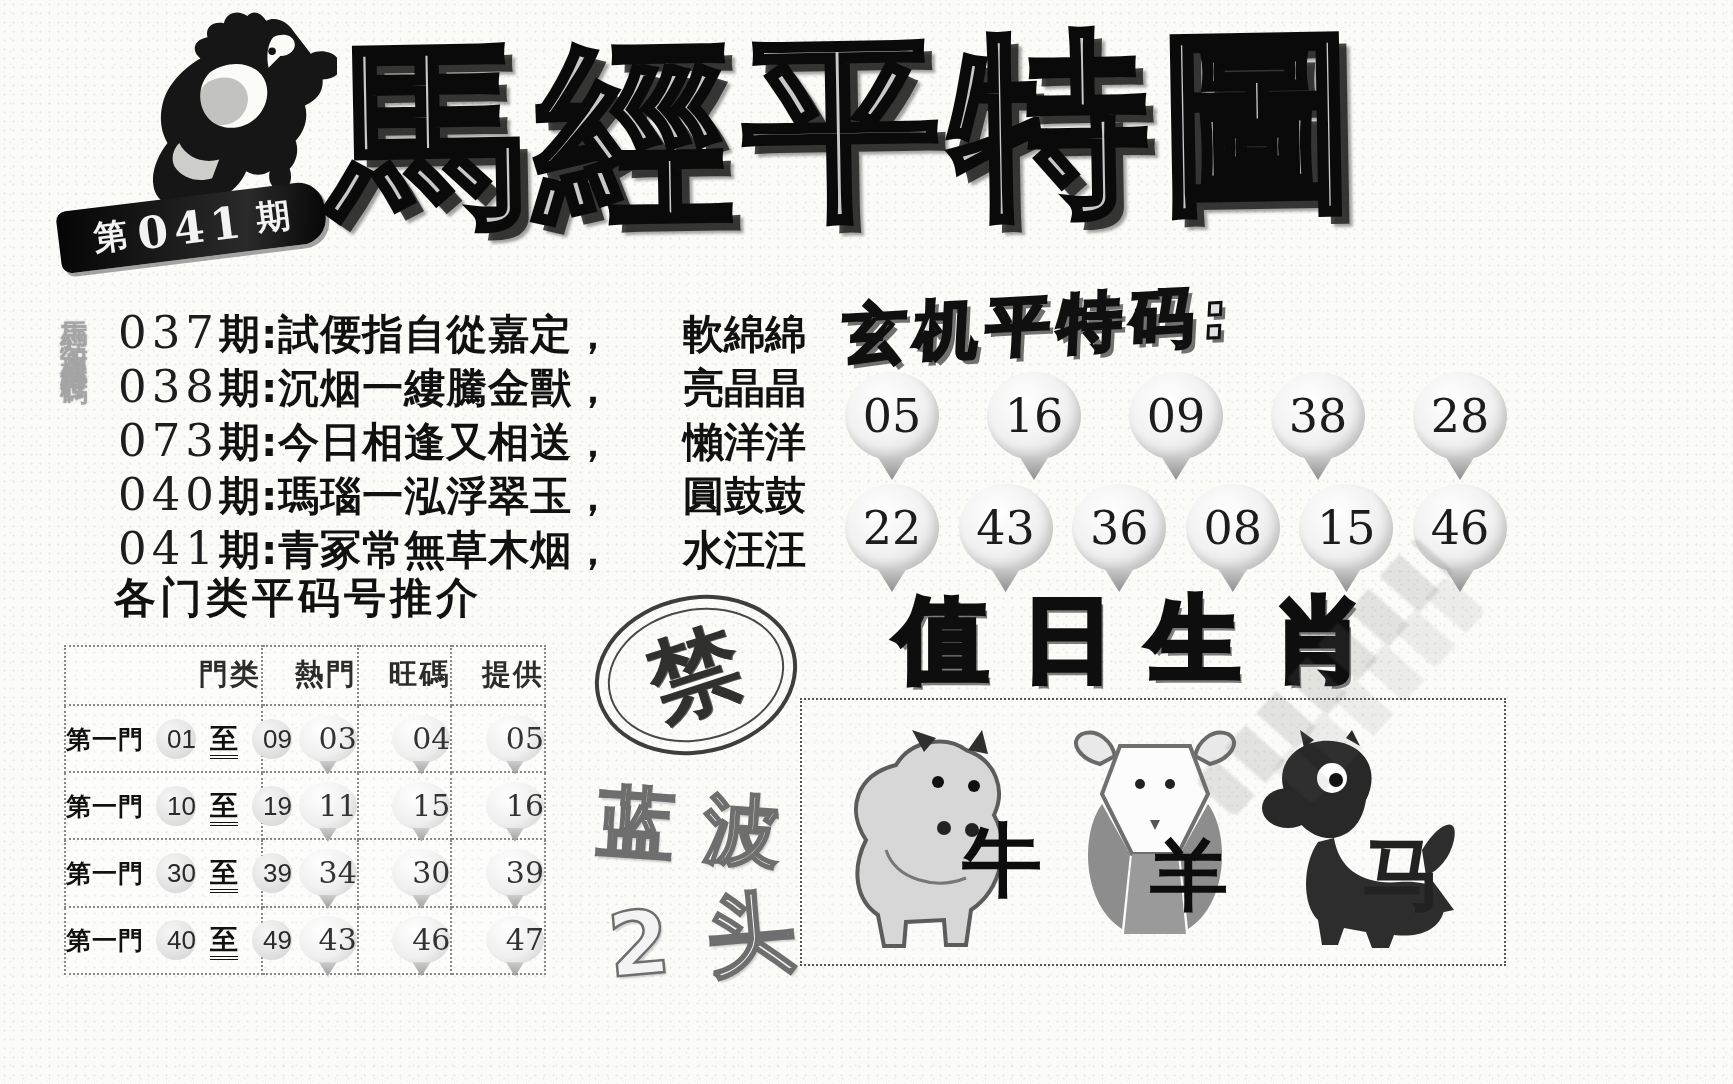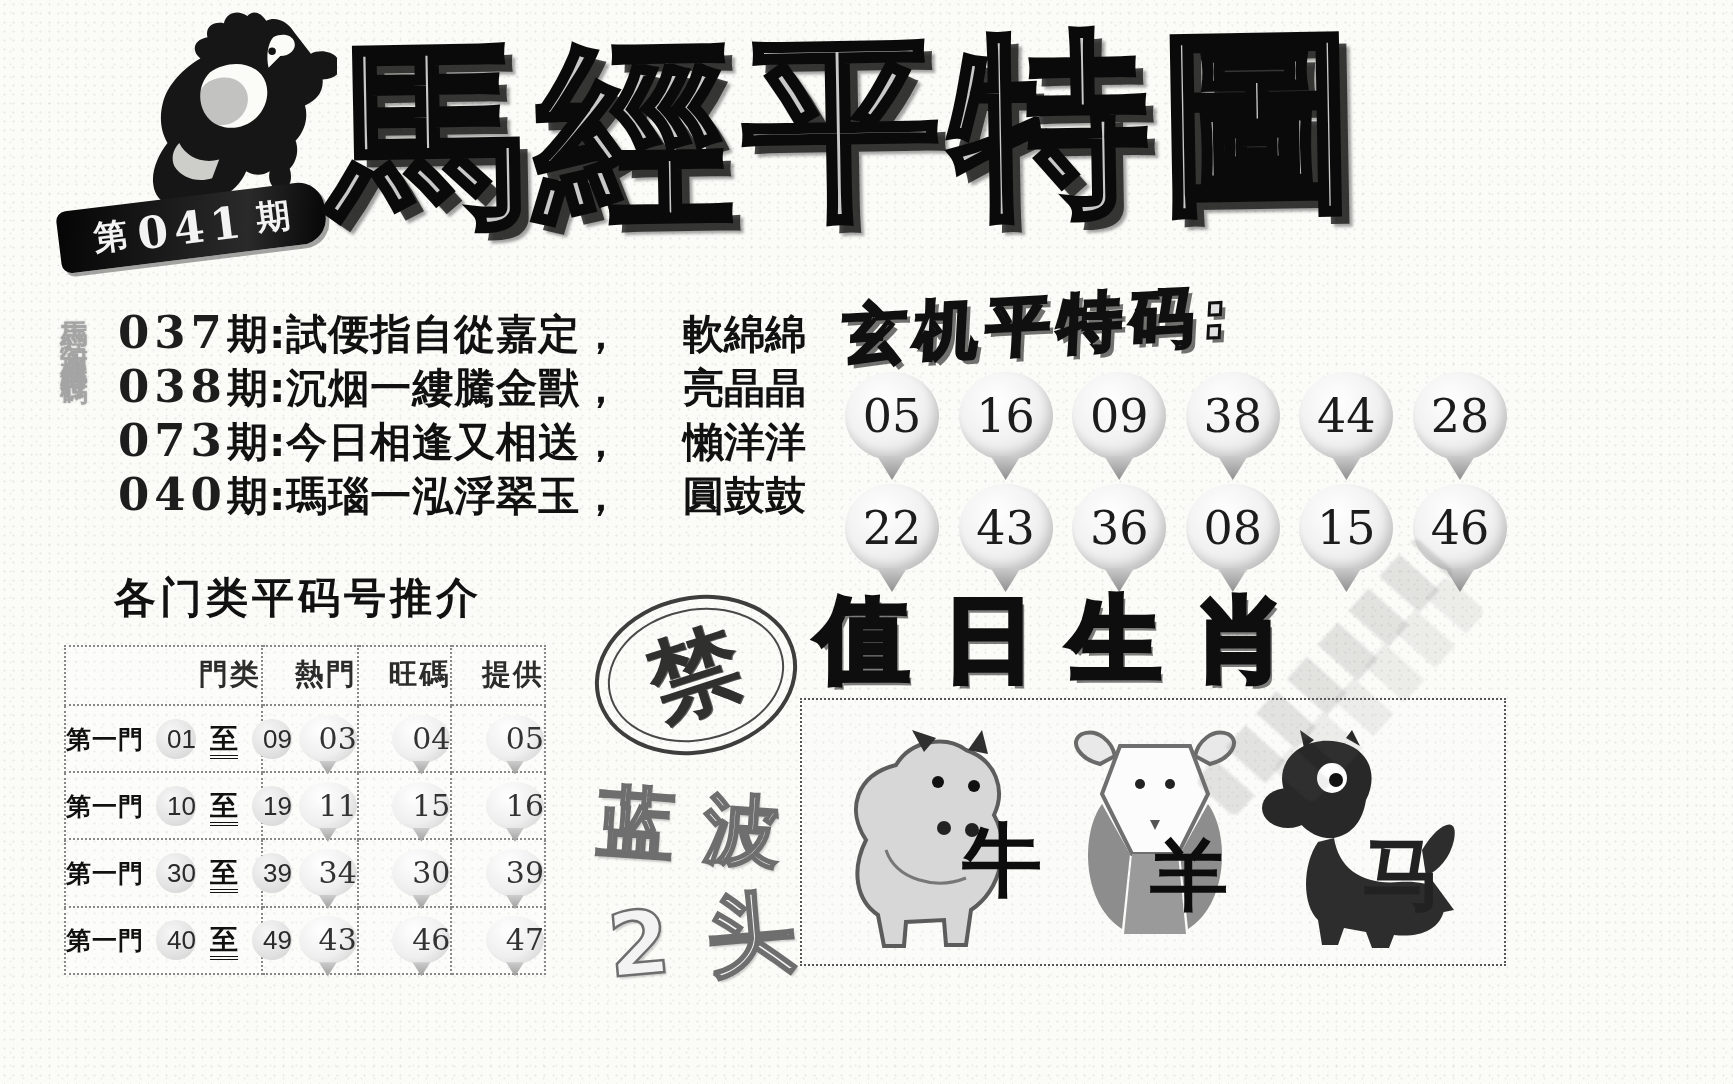--- a/index.html
+++ b/index.html
@@ -36,21 +36,21 @@
   
   .vertical-note{
     position:absolute;left:56px;top:300px;height:310px;
     writing-mode:vertical-rl;text-orientation:upright;
     font-size:27px;font-weight:700;color:#969696;letter-spacing:7px;
     text-shadow:0 0 2px #aaa;opacity:.85;
   }
   .verses{position:absolute;left:118px;top:306px;width:688px;}
   .verse{display:flex;justify-content:space-between;align-items:baseline;height:54px;}
   .v-left{font-size:41px;font-weight:700;letter-spacing:1px;white-space:nowrap;}
-  .v-num{font-family:"DejaVu Serif",serif;font-weight:700;font-size:45px;letter-spacing:5px;color:#1d1d1d;margin-top:40px;}
+  .v-num{font-family:"DejaVu Serif",serif;font-weight:400;font-size:45px;letter-spacing:5px;color:#1d1d1d;margin-top:40px;}
   .v-tail{font-size:41px;font-weight:700;white-space:nowrap;}
   
   .rec-heading{position:absolute;left:114px;top:570px;font-size:42px;font-weight:800;letter-spacing:4px;}
   .rec-table{
     position:absolute;left:64px;top:645px;width:482px;height:330px;
     border:2px dotted #777;border-collapse:collapse;table-layout:fixed;
     background:rgba(255,255,255,.25);
   }
   .rec-table th,.rec-table td{border:2px dotted #888;text-align:right;vertical-align:middle;padding:0;}
   .rec-table th{font-size:29px;font-weight:800;color:#2c2c2c;height:48px;letter-spacing:2px;}
@@ -114,21 +114,21 @@
     font-family:"DejaVu Serif",serif;font-size:46px;color:#1c1c1c;
     display:flex;align-items:center;justify-content:center;
   }
   .big-bubble::after{
     content:"";position:absolute;left:50%;bottom:-20px;transform:translateX(-50%);
     width:30px;height:24px;background:linear-gradient(180deg,#cbcbcb,#8f8f8f);
     clip-path:polygon(0 0,100% 0,50% 100%);
   }
   
   .zodiac-heading{
-    position:absolute;left:817px;top:578px;
+    position:absolute;left:896px;top:578px;
     font-size:92px;font-weight:800;letter-spacing:34px;white-space:nowrap;
     color:#ededed;-webkit-text-stroke:5px #0e0e0e;
     text-shadow:4px 5px 0 rgba(0,0,0,.5);
   }
   .zodiac-box{
     position:absolute;left:800px;top:698px;width:702px;height:264px;
     border:2px dotted #555;background:rgba(255,255,255,.2);
   }
   .animal{position:absolute;}
   .animal-label{position:absolute;font-weight:900;color:#0d0d0d;}
@@ -177,20 +177,24 @@
       <span class="v-left"><span class="v-num">038</span><span>期:</span><span>沉烟一縷騰金獸，</span></span>
       <span class="v-tail">亮晶晶</span>
     </div>
     <div class="verse">
       <span class="v-left"><span class="v-num">073</span><span>期:</span><span>今日相逢又相送，</span></span>
       <span class="v-tail">懶洋洋</span>
     </div>
     <div class="verse">
       <span class="v-left"><span class="v-num">040</span><span>期:</span><span>瑪瑙一泓浮翠玉，</span></span>
       <span class="v-tail">圓鼓鼓</span>
+    </div>
+    <div class="verse">
+      <span class="v-left"><span class="v-num">041</span><span>期:</span><span>青冢常無草木烟，</span></span>
+      <span class="v-tail">水汪汪</span>
     </div>
   </div>
 
   <div class="rec-heading">各门类平码号推介</div>
 
   <table class="rec-table">
     <colgroup>
         <col style="width:41%">
         <col style="width:20%">
         <col style="width:19.5%">
@@ -237,21 +241,20 @@
   <div class="bluewave-1">蓝波</div>
   <div class="bluewave-2">2头</div>
 
   <div class="mystery-heading">玄机平特码:</div>
 
   <div class="bubble-row r1">
     <div class="big-bubble">05</div>
     <div class="big-bubble">16</div>
     <div class="big-bubble">09</div>
     <div class="big-bubble">38</div>
-    <div class="big-bubble">44</div>
     <div class="big-bubble">28</div>
   </div>
   <div class="bubble-row r2">
     <div class="big-bubble">22</div>
     <div class="big-bubble">43</div>
     <div class="big-bubble">36</div>
     <div class="big-bubble">08</div>
     <div class="big-bubble">15</div>
     <div class="big-bubble">46</div>
   </div>

